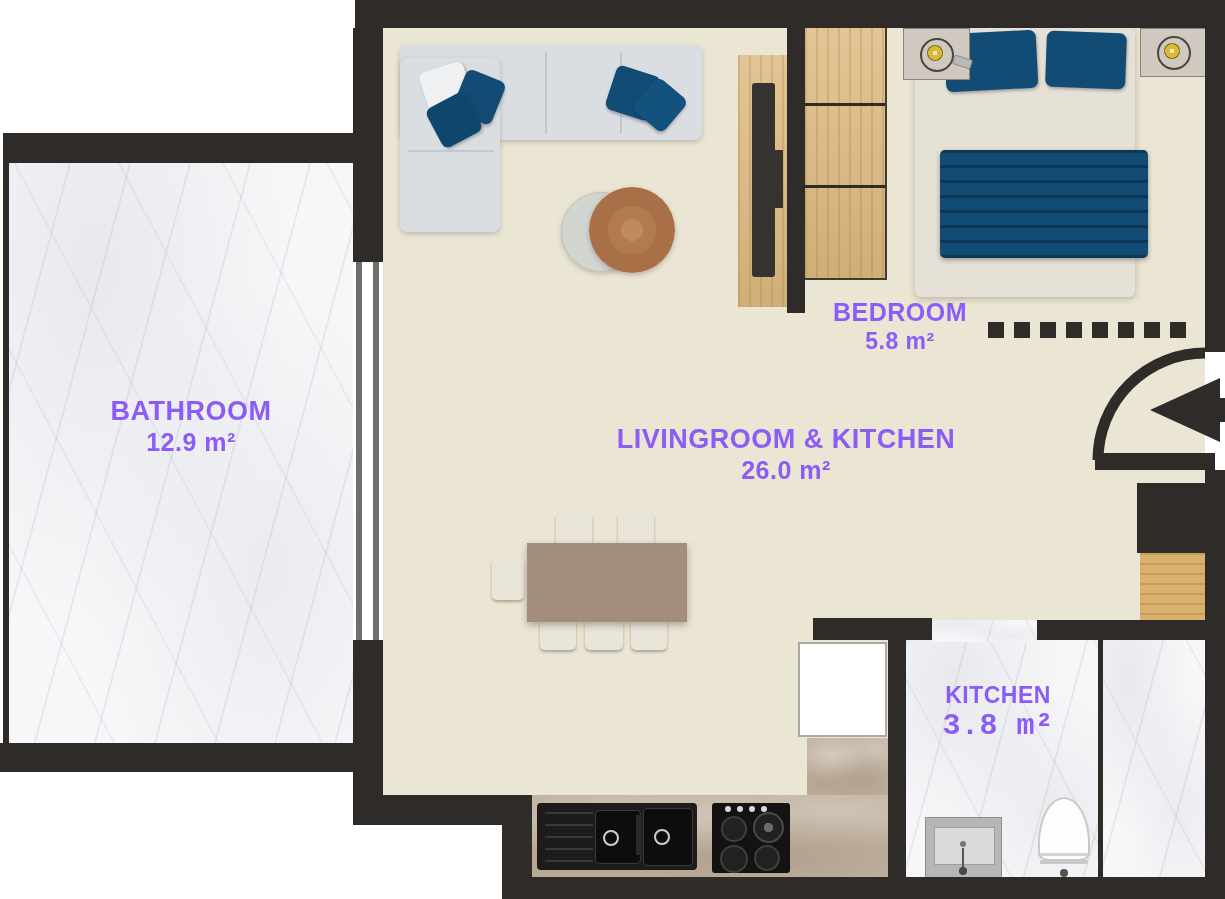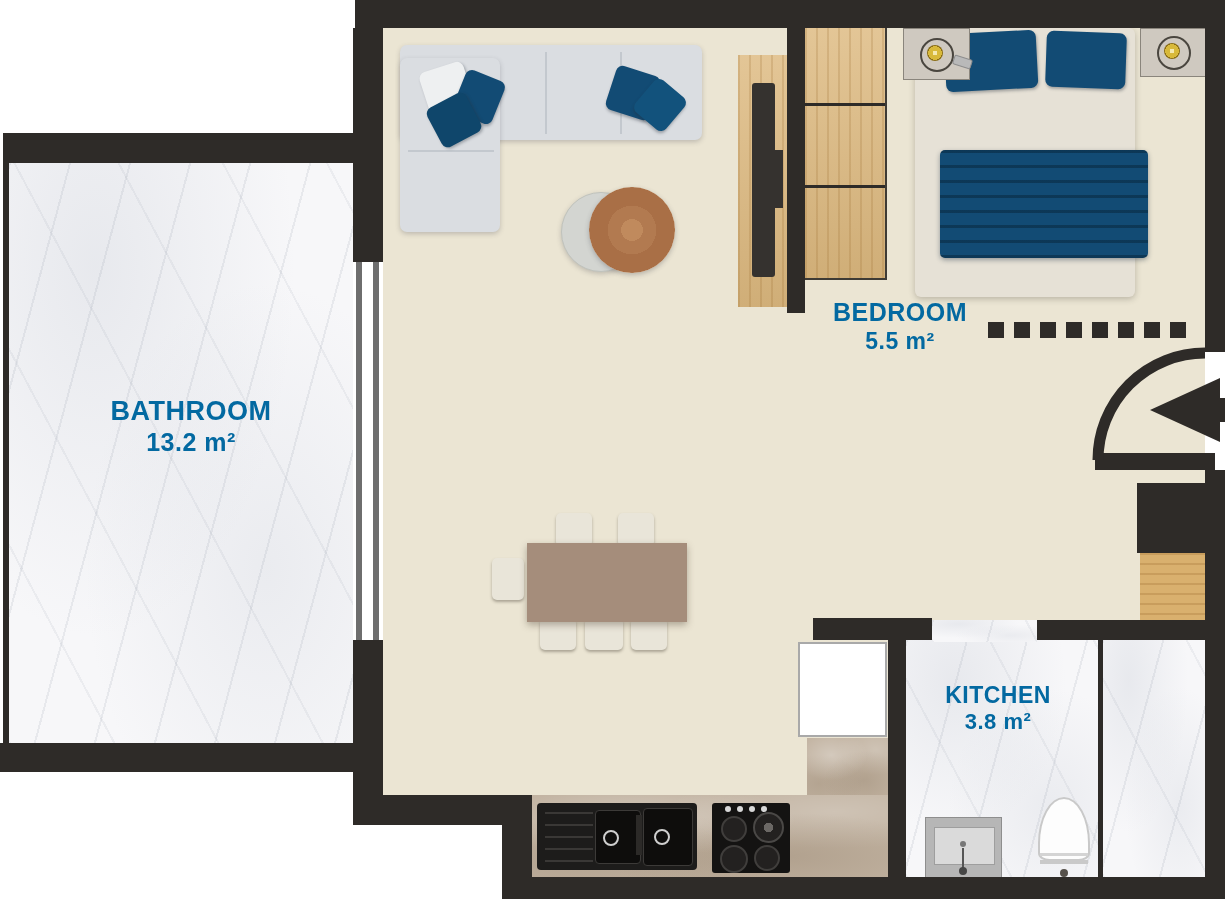--- a/index.html
+++ b/index.html
@@ -20,21 +20,21 @@
       linear-gradient(180deg, rgba(255,255,255,.18), rgba(0,0,0,.06));}
   .wood-h{position:absolute;background-color:#d9b06e;
     background-image:repeating-linear-gradient(180deg, rgba(150,100,40,.25) 0 2px, rgba(0,0,0,0) 2px 10px);}
   .tile{position:absolute;background-color:var(--counter,#c1b2a0);
     background-image:
       radial-gradient(ellipse at 30% 30%, rgba(255,255,255,.30), rgba(0,0,0,0) 45%),
       radial-gradient(ellipse at 70% 75%, rgba(120,100,78,.22), rgba(0,0,0,0) 50%),
       radial-gradient(ellipse at 85% 20%, rgba(255,255,255,.22), rgba(0,0,0,0) 40%),
       radial-gradient(ellipse at 15% 80%, rgba(120,100,78,.18), rgba(0,0,0,0) 45%);}
   .room-label{position:absolute;transform:translateX(-50%);text-align:center;
-    color:#0369a1;font-weight:bold;line-height:1.18;letter-spacing:.5px;white-space:nowrap;}
+    color:#8b5cf6;font-weight:bold;line-height:1.18;letter-spacing:.5px;white-space:nowrap;}
   .room-label .area{font-weight:bold;}
   .sofa-part{position:absolute;background:var(--sofa,#dadde1);border-radius:7px;
     box-shadow:0 2px 5px rgba(60,60,70,.25);}
   .seam{position:absolute;background:#c3c8ce;}
   .pillow{position:absolute;border-radius:7px;box-shadow:1px 2px 3px rgba(40,50,60,.35);}
   .navy{background:var(--navy,#124b74);}
   .chair{position:absolute;background:#e9e5d9;border-radius:5px;box-shadow:0 2px 3px rgba(90,85,70,.45);}
   .circle{position:absolute;border-radius:50%;}
   .dash-sq{display:inline-block;width:16px;height:16px;background:var(--wall,#2e2b28);margin-right:10px;}
 </style>
@@ -157,24 +157,28 @@
   <div class="abs" style="left:988px;top:322px;width:215px;height:16px;white-space:nowrap;"><span class="dash-sq"></span><span class="dash-sq"></span><span class="dash-sq"></span><span class="dash-sq"></span><span class="dash-sq"></span><span class="dash-sq"></span><span class="dash-sq"></span><span class="dash-sq"></span></div>
 
   <svg width="1225" height="899" viewBox="0 0 1225 899" style="position:absolute;left:0;top:0;pointer-events:none;">
     <path d="M 1205 353 A 107 107 0 0 0 1098 460" fill="none" stroke="#2e2b28" stroke-width="11"></path>
     <rect x="1210" y="398" width="15" height="24" fill="#2e2b28"></rect>
     <polygon points="1150,410 1220,378 1220,442" fill="#2e2b28"></polygon>
   </svg>
 
   <div class="room-label" style="left:191px;top:396px;font-size:27px;">
     <div>BATHROOM</div>
-    <div class="area" style="font-size:25px;">13.2 m²</div>
+    <div class="area" style="font-size:25px;">12.9 m²</div>
+  </div>
+  <div class="room-label" style="left:786px;top:424px;font-size:27px;">
+    <div>LIVINGROOM &amp; KITCHEN</div>
+    <div class="area" style="font-size:25px;">26.0 m²</div>
   </div>
   <div class="room-label" style="left:900px;top:298px;font-size:25px;">
     <div>BEDROOM</div>
-    <div class="area" style="font-size:23px;">5.5 m²</div>
+    <div class="area" style="font-size:23px;">5.8 m²</div>
   </div>
   <div class="room-label" style="left:998px;top:682px;font-size:23px;">
     <div>KITCHEN</div>
-    <div class="area" style="font-size:22px;">3.8 m²</div>
+    <div class="area" style="font-size:30px;font-family:Liberation Mono, monospace;">3.8 m²</div>
   </div>
 
 </div>
 
 </body></html>

